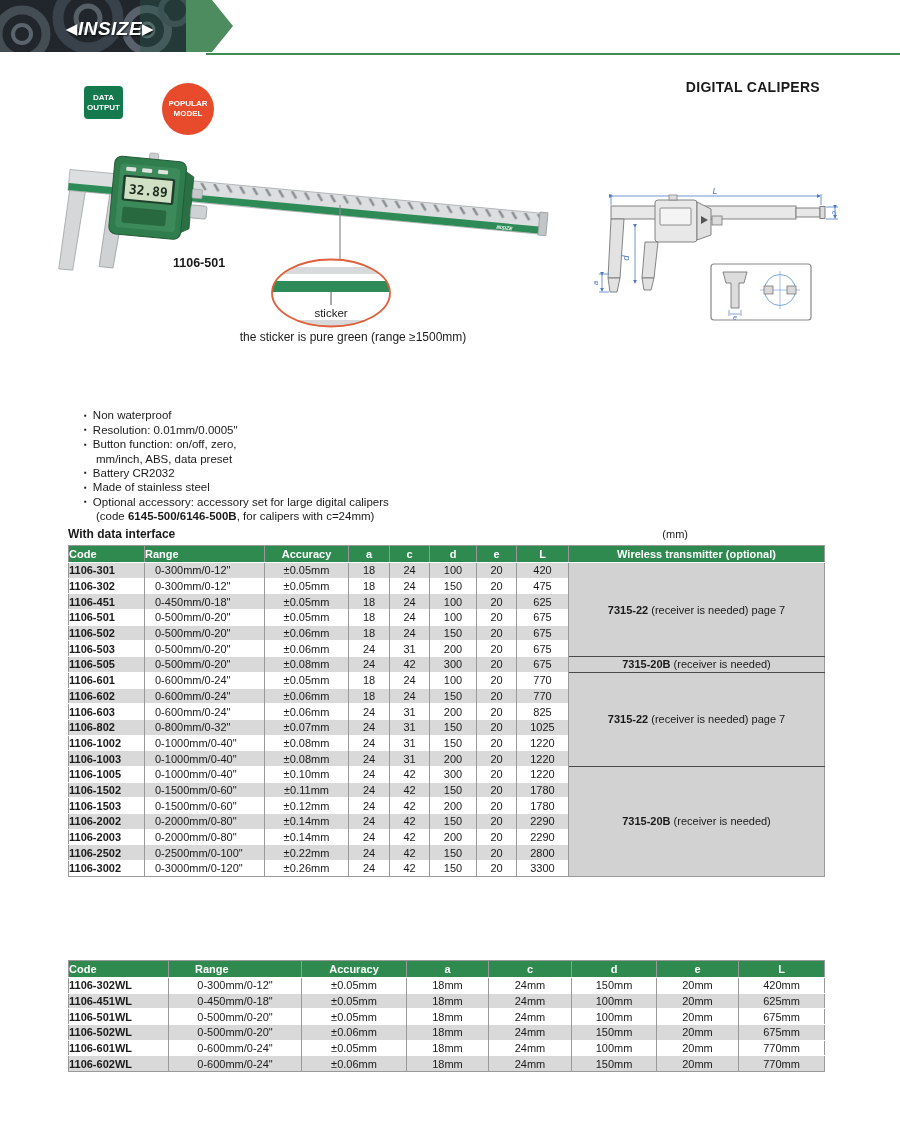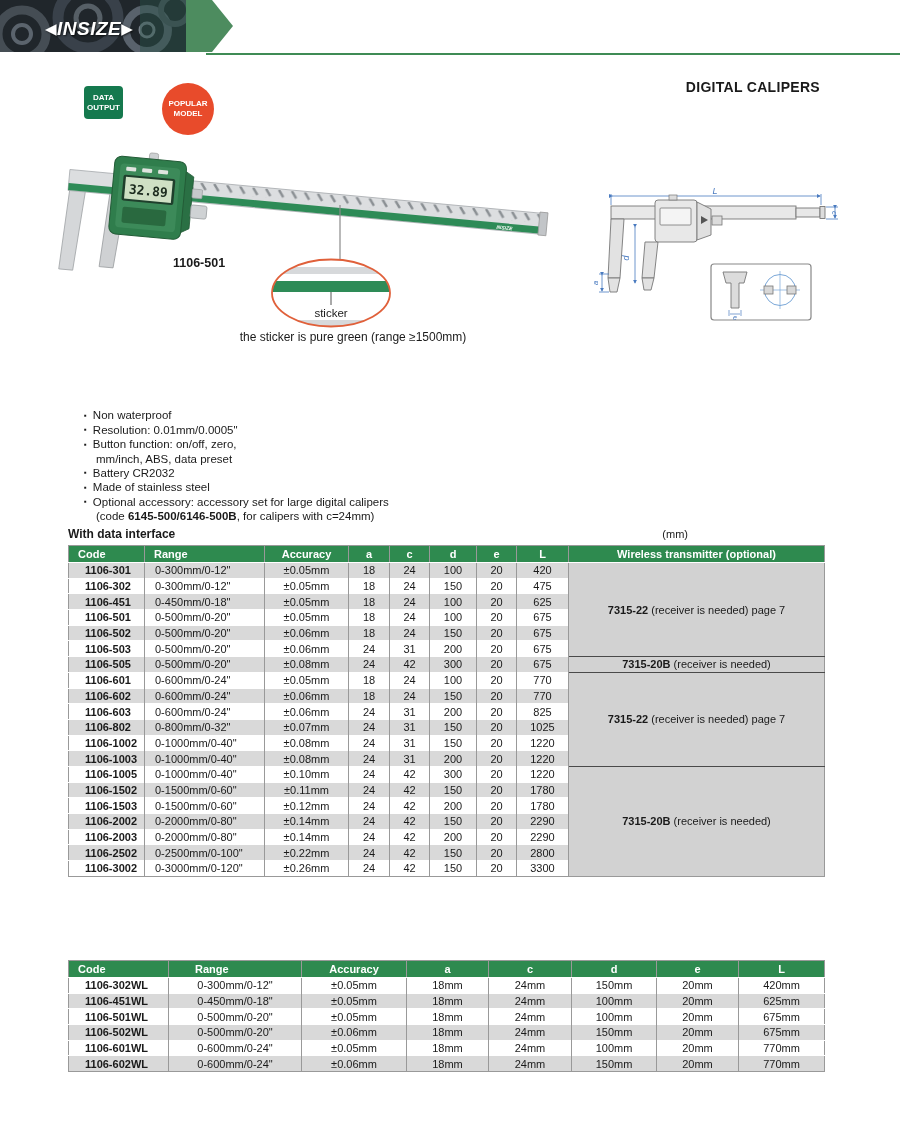--- a/index.html
+++ b/index.html
@@ -14,21 +14,21 @@
     --row-alt:#d9d9d9;
     --wireless-bg:#d2d2d2;
     --ink:#1a1a1a;
   }
   *{box-sizing:border-box;margin:0;padding:0}
   html,body{width:900px;height:1131px;background:#fff;overflow:hidden;
     font-family:"Liberation Sans","DejaVu Sans",sans-serif;color:var(--ink);position:relative}
   .abs{position:absolute}
 
   
-  #brand-logo{left:45px;top:18px;width:130px;text-align:left;color:#fff;
+  #brand-logo{left:45px;top:18px;width:130px;text-align:center;color:#fff;
     font-style:italic;font-weight:bold;font-size:19px;letter-spacing:.5px;
     text-shadow:1px 1px 2px rgba(0,0,0,.7);white-space:nowrap}
   #brand-logo .arr{font-style:normal;font-size:15px;vertical-align:1px}
   #green-rule{left:206px;top:53px;width:694px;height:2px;background:#3f8b55}
   #page-title{top:79px;right:80px;font-size:14px;font-weight:bold;letter-spacing:.3px}
 
   
   #badge-data{left:84px;top:86px;width:39px;height:33px;border-radius:4px;
     background:var(--green-badge);color:#fff;font-weight:bold;font-size:8px;
     display:flex;flex-direction:column;align-items:center;justify-content:center;line-height:1.25;text-align:center}
@@ -48,26 +48,26 @@
   .tbl-block{left:68px;width:620px}
   #table1-block{top:527px}
   #table2-block{top:960px}
   .tbl-title{font-size:12px;font-weight:bold;margin-bottom:4px;position:relative}
   .tbl-unit{position:absolute;right:0;top:1px;font-weight:normal;font-size:11px}
   table{border-collapse:collapse;table-layout:fixed;width:756px;font-size:11px}
   table{border:1px solid #999}
   th,td{border-left:1px solid #999;overflow:hidden;white-space:nowrap;text-align:center}
   th:first-child,td:first-child{border-left:none}
   thead th{background:var(--green-table);color:#fff;font-weight:bold;height:17px;border-bottom:1.5px solid #fff}
-  thead th.hl{text-align:left;padding-left:9px}
+  thead th.hl{text-align:left;}
   thead th.hl2{text-align:left;padding-left:26px}
   td{height:15.7px;border-top:1px solid #fff}
   tr.odd td{background:var(--row-alt)}
   tr.even td{background:#fff}
-  td.c0{font-weight:bold;text-align:left;padding-left:16px}
+  td.c0{font-weight:bold;text-align:left;padding-left:0}
   .t1 td.c1{text-align:left;padding-left:10px}
   td.wcell{background:var(--wireless-bg) !important;text-align:center;vertical-align:middle}
   td.wtop{border-top:1px solid #4a4a4a}
 </style>
 </head>
 <body>
 
 <svg class="abs" style="left:0;top:0" width="235" height="52">
   <rect x="0" y="0" width="190" height="52" fill="#20262b"></rect>
   <circle cx="22" cy="34" r="24" fill="none" stroke="#454d54" stroke-width="9"></circle>

